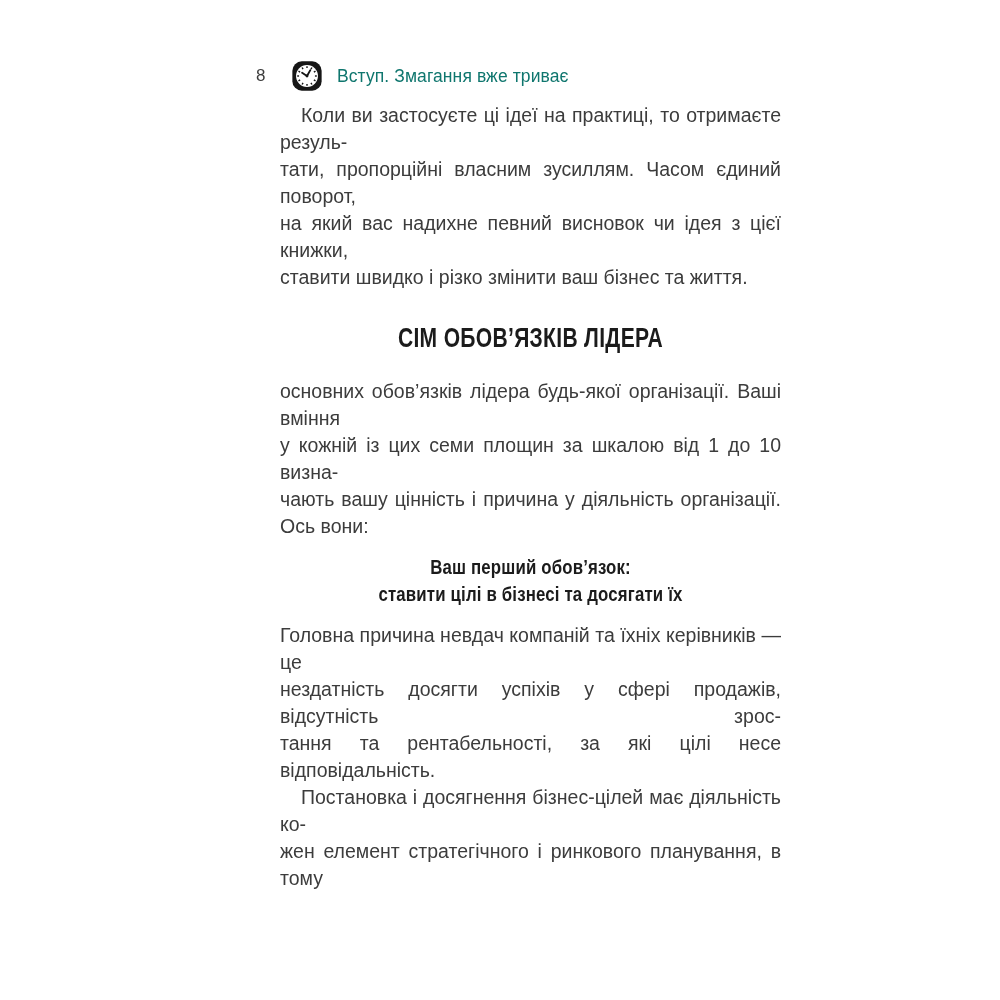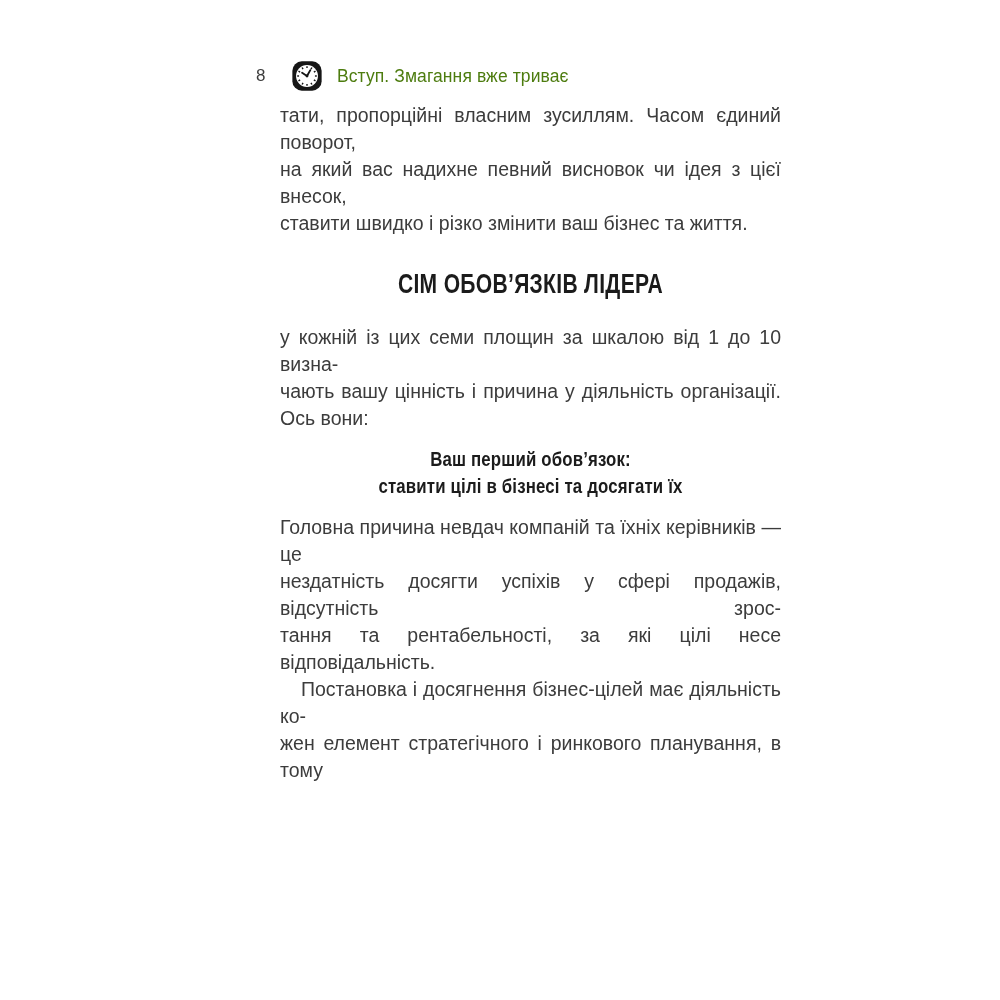--- a/index.html
+++ b/index.html
@@ -31,21 +31,21 @@
     margin-left: 16px;
     width: 34px;
     height: 34px;
     display: inline-flex;
     align-items: center;
     justify-content: center;
   }
   .runhead {
     margin-left: 13px;
     font-size: 17.5px;
-    color: #4d7c0f;
+    color: #0f766e;
     letter-spacing: 0.1px;
   }
 
   
   .body-col {
     position: absolute;
     left: 280px;
     top: 102px;
     width: 501px;
     color: #3c3c3c;
@@ -113,28 +113,30 @@
           <line x1="18" y1="18" x2="12.8" y2="14.6"></line>
         </g>
         <circle cx="18" cy="18" r="1.5" fill="#161616"></circle>
       </svg>
     </span>
     <span class="runhead">Вступ. Змагання вже триває</span>
   </header>
 
   <main class="body-col" id="content">
       <div class="para">
+        <div class="line indent">Коли ви застосуєте ці ідеї на практиці, то отримаєте резуль-</div>
         <div class="line">тати, пропорційні власним зусиллям. Часом єдиний поворот,</div>
-        <div class="line">на який вас надихне певний висновок чи ідея з цієї внесок,</div>
+        <div class="line">на який вас надихне певний висновок чи ідея з цієї книжки,</div>
         <div class="line endline">ставити швидко і різко змінити ваш бізнес та життя.</div>
       </div>
       <div class="h1">
         <div class="hline">СІМ ОБОВ’ЯЗКІВ ЛІДЕРА</div>
       </div>
       <div class="para">
+        <div class="line">основних обов’язків лідера будь-якої організації. Ваші вміння</div>
         <div class="line">у кожній із цих семи площин за шкалою від 1 до 10 визна-</div>
         <div class="line endline">чають вашу цінність і причина у діяльність організації. Ось вони:</div>
       </div>
       <div class="h2">
         <div class="hline">Ваш перший обов’язок:</div>
         <div class="hline">ставити цілі в бізнесі та досягати їх</div>
       </div>
       <div class="para">
         <div class="line">Головна причина невдач компаній та їхніх керівників — це</div>
         <div class="line">нездатність досягти успіхів у сфері продажів, відсутність зрос-</div>

